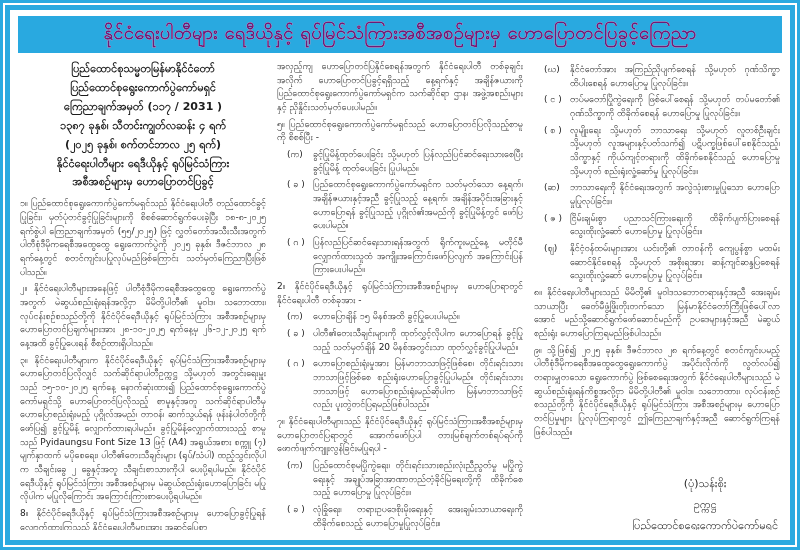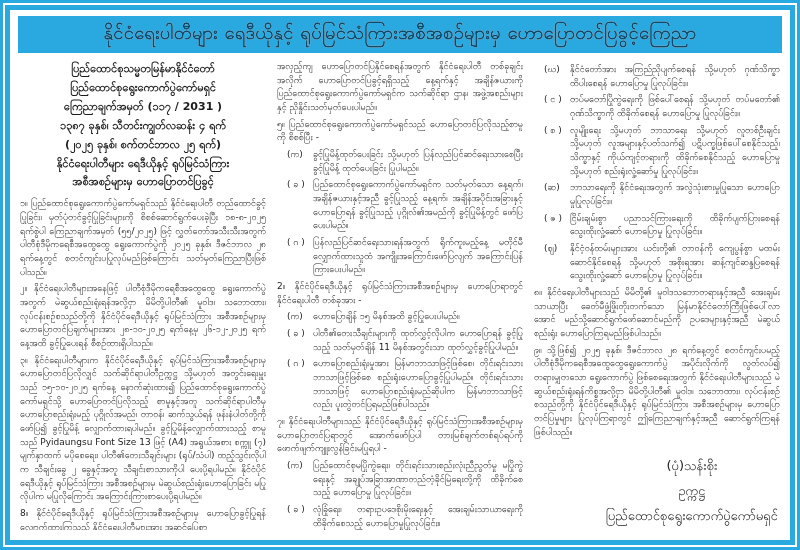--- a/index.html
+++ b/index.html
@@ -12,21 +12,21 @@
   .page {
     width:800px; height:550px;
     border:3px solid var(--accent);
     padding:2px; background:var(--paper);
   }
   .inner {
     height:100%; border:5px solid var(--accent);
     padding:4px 7px 5px; overflow:hidden; background:var(--paper);
   }
   .banner {
-    background:var(--accent); color:#0c4a6e;
+    background:var(--accent); color:#701a75;
     height:37px; margin:2px 1px 7px;
     display:flex; align-items:center; justify-content:center;
     font-weight:bold; font-size:18.5px; letter-spacing:0.2px;
     text-shadow:0 0 0 #fff;
   }
   .content {
     display:flex; gap:11px; padding:0 3px;
     height:calc(100% - 51px);
   }
   .col {
@@ -36,21 +36,21 @@
   .masthead {
     text-align:center; font-weight:bold;
     font-size:11px; line-height:1.72; margin:0 0 5px;
   }
   .mh-line { white-space:nowrap; }
   .para { margin:0 0 3px; }
   .clause { display:flex; margin:0 0 3px 10px; }
   .clause-label { flex:0 0 26px; }
   .clause-text { flex:1 1 auto; text-align:justify; }
   .sig-wrap { text-align:right; margin-top:15px; padding-right:2px; }
-  .sig-block { display:inline-block; text-align:center; line-height:1.9; font-size:13px; }
+  .sig-block { display:inline-block; text-align:center; line-height:1.9; font-size:11px;margin-top:20px; }
   .sig-name { font-weight:normal; }
   .sig-role { }
   .sig-org { white-space:nowrap; }
 </style>
 </head>
 <body>
 
 <div class="page">
   <div class="inner">
 
@@ -93,21 +93,21 @@
           <span class="clause-text">ပြန်လည်ပြင်ဆင်ရေးသားရန်အတွက် ရိုက်ကူးမည့်နေ့ မတိုင်မီ လျှောက်ထားသူထံ အကျိုးအကြောင်းဖော်ပြလျက် အကြောင်းပြန်ကြားပေးပါမည်။</span>
         </div>
 
         <p class="para">2။ နိုင်ငံပိုင်ရေဒီယိုနှင့် ရုပ်မြင်သံကြားအစီအစဉ်များမှ ဟောပြောရာတွင် နိုင်ငံရေးပါတီ တစ်ခုအား -</p>
         <div class="clause">
           <span class="clause-label">(က)</span>
           <span class="clause-text">ဟောပြောချိန် ၁၅ မိနစ်အထိ ခွင့်ပြုပေးပါမည်။</span>
         </div>
         <div class="clause">
           <span class="clause-label">( ခ )</span>
-          <span class="clause-text">ပါတီ၏တေးသီချင်းများကို ထုတ်လွှင့်လိုပါက ဟောပြောရန် ခွင့်ပြုသည့် သတ်မှတ်ချိန် 11 မိနစ်အတွင်းသာ ထုတ်လွှင့်ခွင့်ပြုပါမည်။</span>
+          <span class="clause-text">ပါတီ၏တေးသီချင်းများကို ထုတ်လွှင့်လိုပါက ဟောပြောရန် ခွင့်ပြုသည့် သတ်မှတ်ချိန် 20 မိနစ်အတွင်းသာ ထုတ်လွှင့်ခွင့်ပြုပါမည်။</span>
         </div>
         <div class="clause">
           <span class="clause-label">( ဂ )</span>
           <span class="clause-text">ဟောပြောစည်းရုံးမှုအား မြန်မာဘာသာဖြင့်ဖြစ်စေ၊ တိုင်းရင်းသားဘာသာဖြင့်ဖြစ်စေ စည်းရုံးဟောပြောခွင့်ပြုပါမည်။ တိုင်းရင်းသားဘာသာဖြင့် ဟောပြောစည်းရုံးမည်ဆိုပါက မြန်မာဘာသာဖြင့်လည်း ပူးတွဲတင်ပြရမည်ဖြစ်ပါသည်။</span>
         </div>
 
         <p class="para">၇။ နိုင်ငံရေးပါတီများသည် နိုင်ငံပိုင်ရေဒီယိုနှင့် ရုပ်မြင်သံကြားအစီအစဉ်များမှ ဟောပြောတင်ပြရာတွင် အောက်ဖော်ပြပါ တားမြစ်ချက်တစ်ရပ်ရပ်ကို ဖောက်ဖျက်ကျူးလွန်ခြင်းမပြုရပါ -</p>
         <div class="clause">
           <span class="clause-label">(က)</span>
           <span class="clause-text">ပြည်ထောင်စုမပြိုကွဲရေး၊ တိုင်းရင်းသားစည်းလုံးညီညွတ်မှု မပြိုကွဲရေးနှင့် အချုပ်အခြာအာဏာတည်တံ့ခိုင်မြဲရေးတို့ကို ထိခိုက်စေသည့် ဟောပြောမှု ပြုလုပ်ခြင်း။</span>

